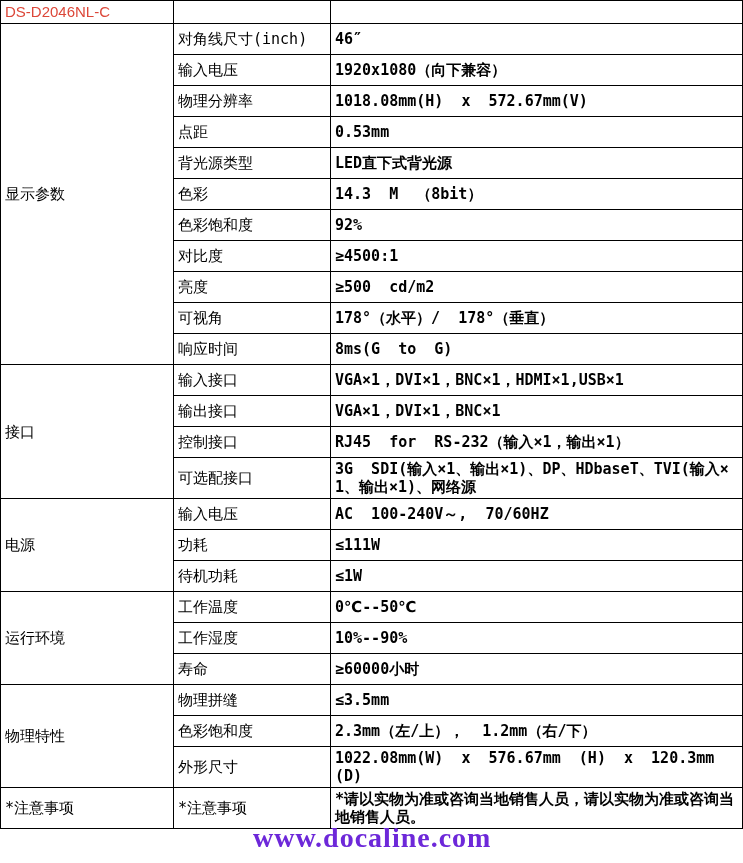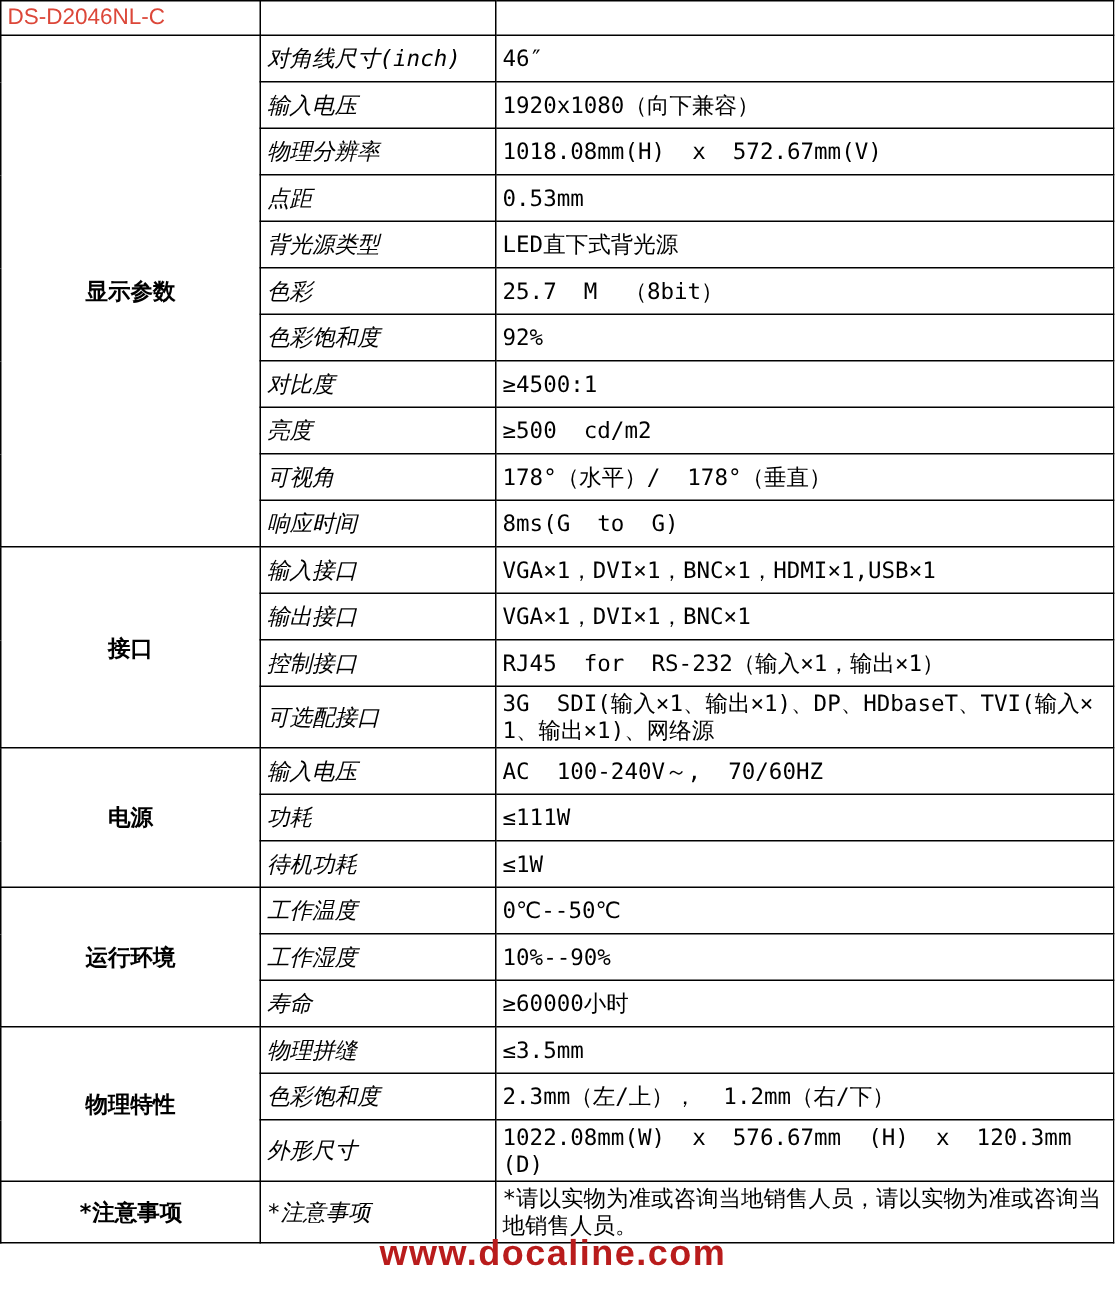--- a/index.html
+++ b/index.html
@@ -34,43 +34,42 @@
   }
   tr.header-row { height: 22px; }
   tr.spec-row   { height: 31px; }
   td.model-cell {
     font-family: "Liberation Sans", sans-serif;
     font-size: 17px;
     color: #dc4739;
     padding-left: 4px;
   }
   td.section-cell {
-    text-align: center;
-    font-weight: bold;
+    font-weight: normal;
     font-size: 16px;
   }
   td.label-cell {
     padding-left: 6px;
     white-space: pre-wrap;
-    font-style: italic;
   }
   td.value-cell {
     padding-left: 5px;
     white-space: pre-wrap;
     word-break: break-all;
+    font-weight: bold;
   }
   .watermark {
     position: absolute;
     left: 253px;
     top: 822px;
-    font-family: Liberation Sans, sans-serif;
+    font-family: Liberation Serif, serif;
     font-weight: bold;
-    font-size: 24px;
+    font-size: 28px;
     letter-spacing: 1px;
-    color: #b91c1c;
+    color: #6d28d9;
     z-index: 5;
     white-space: nowrap;
   }
 </style>
 </head>
 <body>
 
 <table class="spec">
   <colgroup>
     <col class="c1">
@@ -99,21 +98,21 @@
       <tr class="spec-row">
         <td class="label-cell">点距</td>
         <td class="value-cell">0.53mm</td>
       </tr>
       <tr class="spec-row">
         <td class="label-cell">背光源类型</td>
         <td class="value-cell">LED直下式背光源</td>
       </tr>
       <tr class="spec-row">
         <td class="label-cell">色彩</td>
-        <td class="value-cell">25.7  M  （8bit）</td>
+        <td class="value-cell">14.3  M  （8bit）</td>
       </tr>
       <tr class="spec-row">
         <td class="label-cell">色彩饱和度</td>
         <td class="value-cell">92%</td>
       </tr>
       <tr class="spec-row">
         <td class="label-cell">对比度</td>
         <td class="value-cell">≥4500:1</td>
       </tr>
       <tr class="spec-row">

